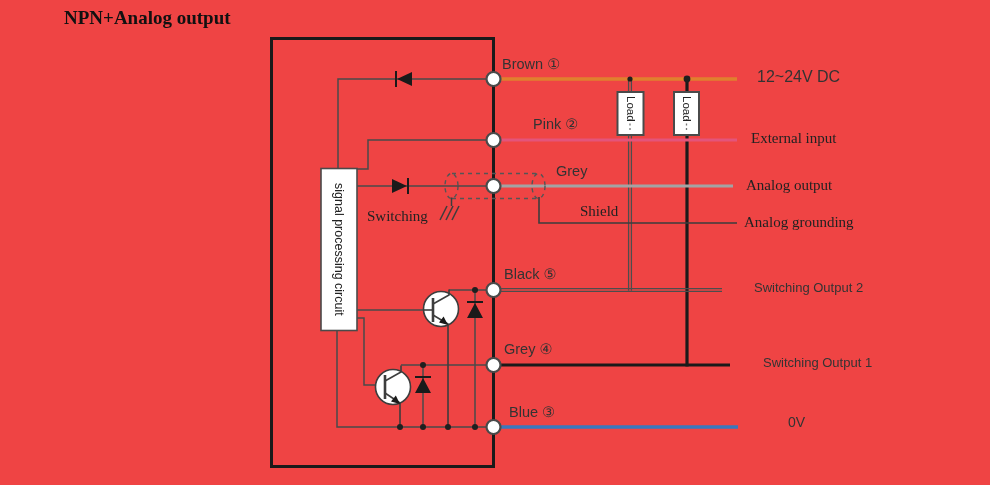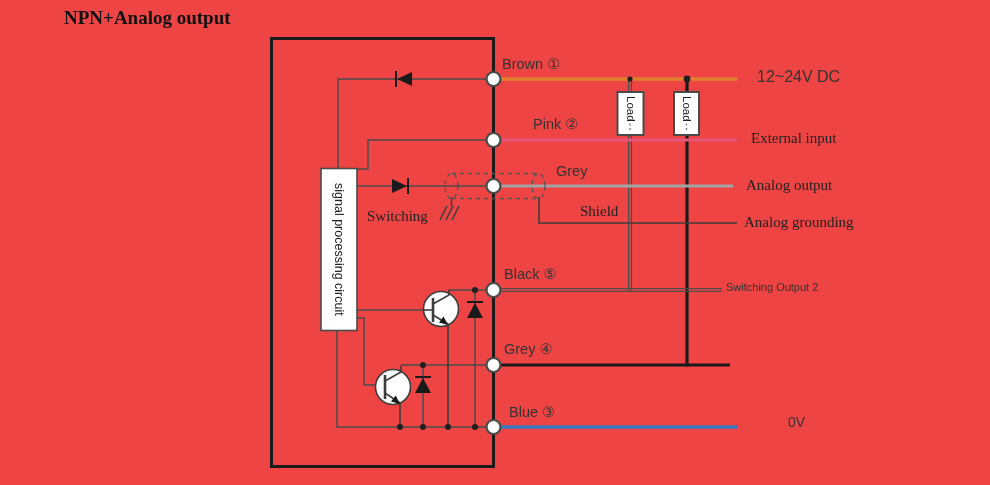--- a/index.html
+++ b/index.html
@@ -3,21 +3,21 @@
 <meta charset="utf-8">
 <style>
   html,body{margin:0;padding:0;background:#ffffff;}
   #stage{position:relative;width:990px;height:485px;background:#ef4444;overflow:hidden;
          font-family:"Liberation Sans",sans-serif;color:#2b2b2b;}
   #wiring-svg{position:absolute;left:0;top:0;z-index:1;}
   .lbl{position:absolute;z-index:2;white-space:nowrap;line-height:1.15;}
   .title{font-family:"Liberation Serif",serif;font-weight:bold;font-size:19px;color:#111;}
   .wire-name{font-size:14.5px;color:#333;}
   .serif-lbl{font-family:"Liberation Serif",serif;font-size:15px;color:#222;}
-  .conn-sans{font-size:11px;color:#333;}
+  .conn-sans{font-size:13px;color:#333;margin-left:28px;}
   .conn-big{font-size:16px;color:#333;}
   .vtext{writing-mode:vertical-rl;text-orientation:mixed;}
   .proc-label{left:321px;top:168px;width:36px;height:162px;display:flex;
               align-items:center;justify-content:center;font-size:12.5px;color:#222;}
   .load-label{font-size:11.5px;color:#222;}
 </style>
 </head>
 <body>
 
 <div id="stage">
@@ -150,15 +150,16 @@
   <div class="lbl serif-lbl" style="left:580px;top:203px;">Shield</div>
   <div class="lbl wire-name" style="left:504px;top:266px;">Black ⑤</div>
   <div class="lbl wire-name" style="left:504px;top:341px;">Grey ④</div>
   <div class="lbl wire-name" style="left:509px;top:404px;">Blue ③</div>
 
   <div class="lbl conn-big" style="left:757px;top:68px;">12~24V DC</div>
   <div class="lbl serif-lbl" style="left:751px;top:130px;">External input</div>
   <div class="lbl serif-lbl" style="left:746px;top:177px;">Analog output</div>
   <div class="lbl serif-lbl" style="left:744px;top:214px;">Analog grounding</div>
   <div class="lbl conn-sans" style="left:726px;top:281px;">Switching Output 2</div>
+  <div class="lbl conn-sans" style="left:735px;top:356px;">Switching Output 1</div>
   <div class="lbl conn-big" style="left:788px;top:414px;font-size:14px;">0V</div>
 
 </div>
 
 </body></html>

